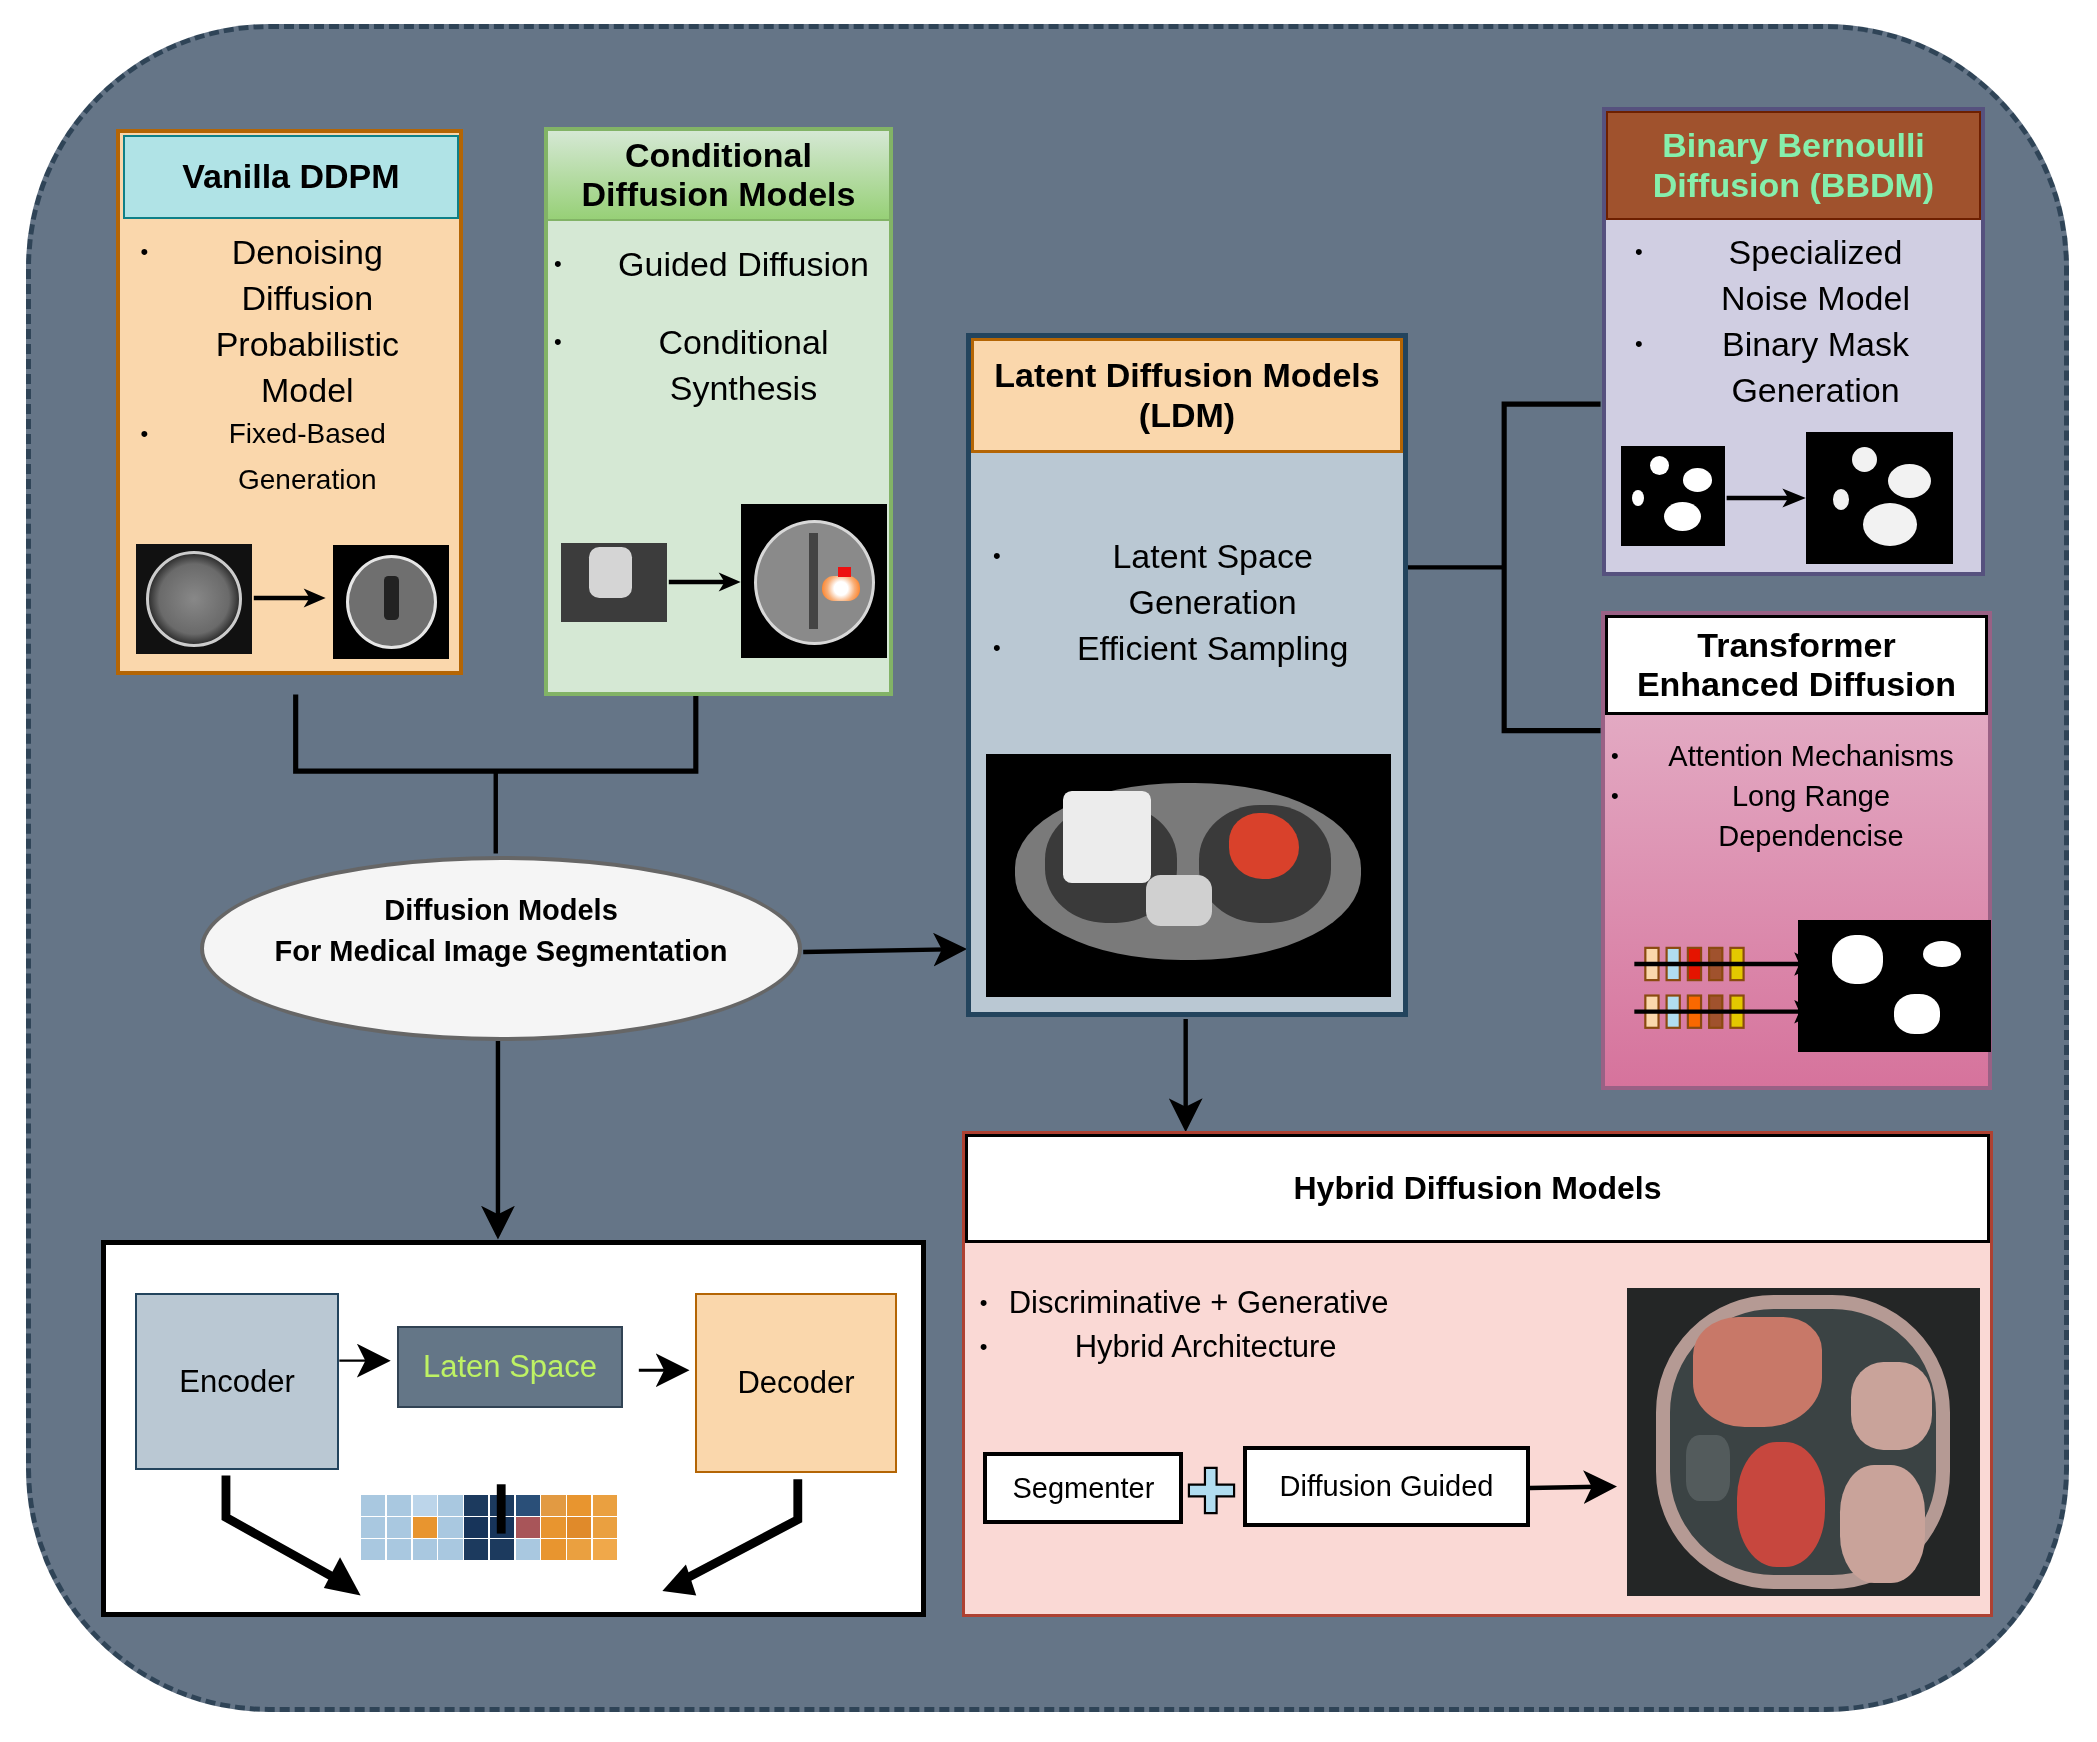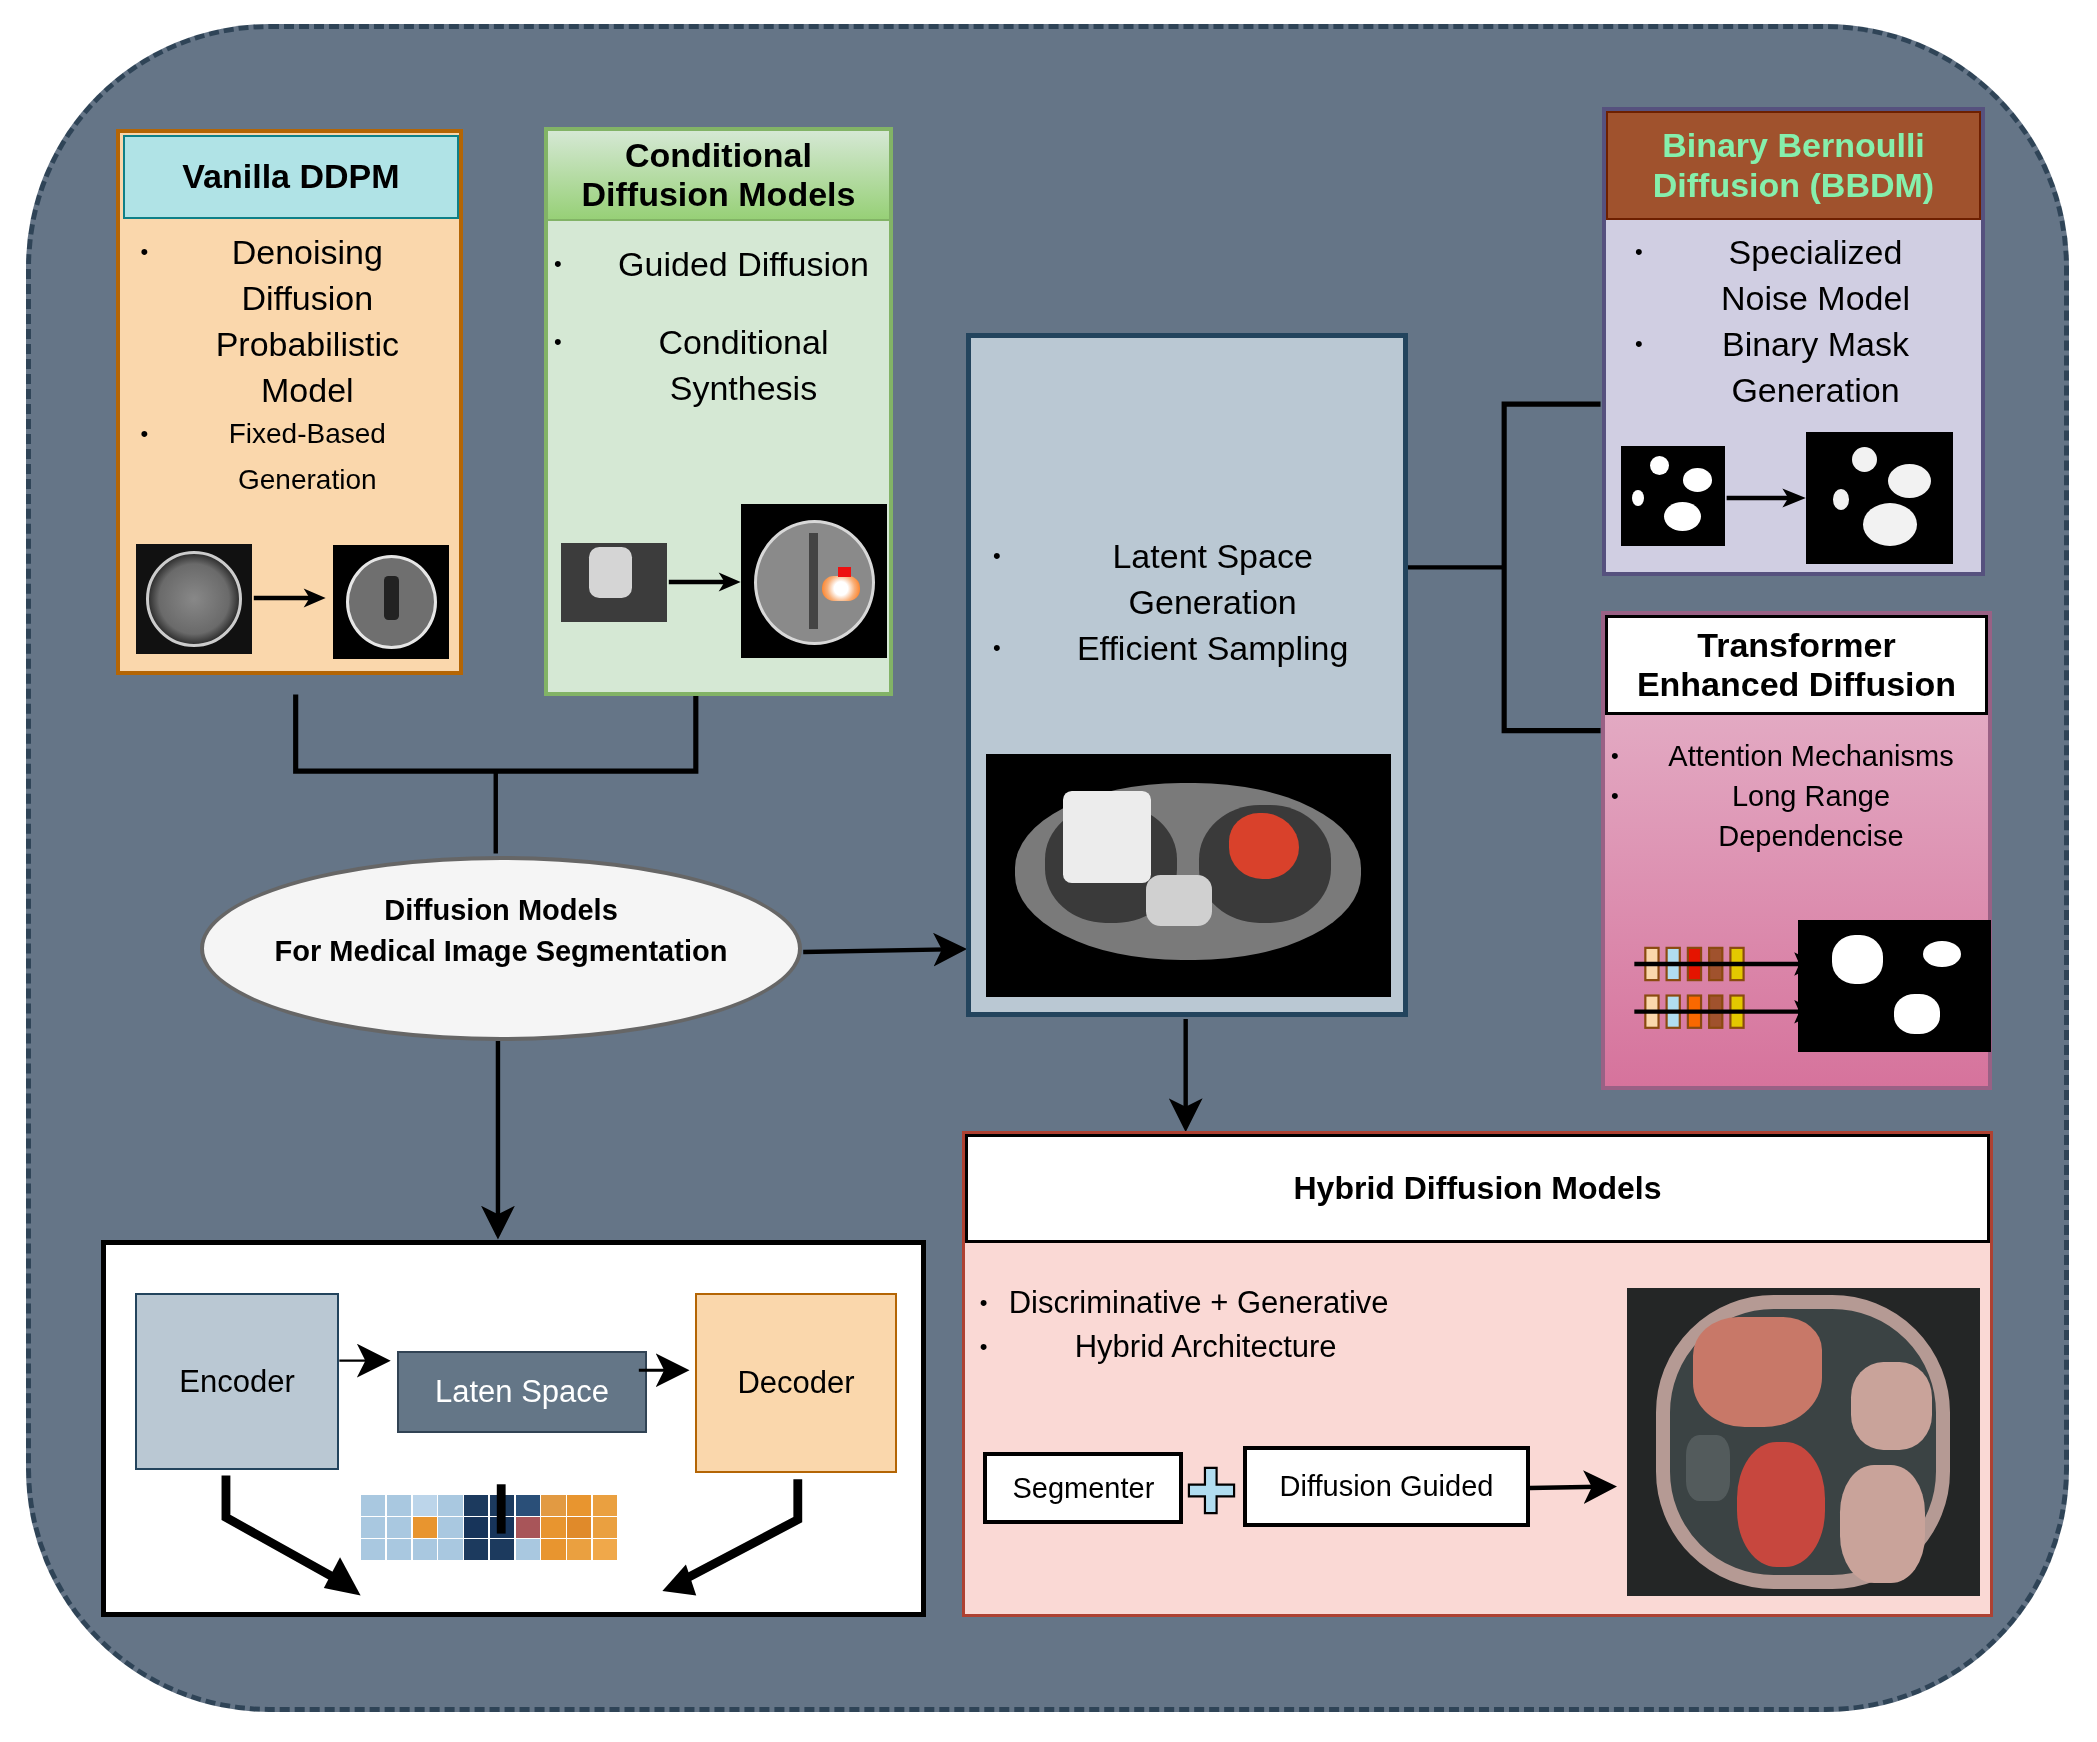--- a/index.html
+++ b/index.html
@@ -107,20 +107,22 @@
   </div>
   <div class="img" style="left:193px;top:373px;width:146px;height:154px;background:#000;">
     <div class="abs" style="left:13.2px;top:16px;width:121px;height:125px;border-radius:50%;background:#8a8a8a;border:3.7px solid #d8d8d8;"></div>
     <div class="abs" style="left:68px;top:29px;width:8.8px;height:96px;background:#444;"></div>
     <div class="abs" style="left:81px;top:72px;width:38px;height:25px;border-radius:11.8px;background:radial-gradient(circle,#fff 30%,#f8b07a 60%,#ff6a00 100%);"></div>
     <div class="abs" style="left:97px;top:63px;width:13.2px;height:10.3px;background:#e11;"></div>
   </div>
 </div>
 
 <div class="box" style="left:966px;top:333px;width:442px;height:684px;background:#bac8d3;border:5.1px solid #23445d;z-index:2;">
+  <div class="hdr" style="top:0;height:115px;background:#fad7ac;border:3.7px solid #b46504;font-size:34px;white-space:pre-line;">Latent Diffusion Models
+(LDM)</div>
   <div class="bul" style="left:22px;right:14.7px;top:195px;font-size:34px;line-height:46px;">
     <div class="row">
         <span class="dot">•</span>
         <span class="txt">Latent Space
 Generation</span>
       </div>
     <div class="row">
         <span class="dot">•</span>
         <span class="txt">Efficient Sampling</span>
       </div>
@@ -209,21 +211,21 @@
   </div>
 </div>
 
 <div class="abs" style="left:200px;top:856px;width:602px;height:185px;border-radius:50%;background:#f5f5f5;border:4.4px solid #666;z-index:2;">
   <div class="lbl" style="left:0;right:0;top:28px;height:44px;font-size:29px;font-weight:bold;">Diffusion Models</div>
   <div class="lbl" style="left:0;right:0;top:69px;height:44px;font-size:29px;font-weight:bold;">For Medical Image Segmentation</div>
 </div>
 
 <div class="box" style="left:101px;top:1240px;width:825px;height:377px;background:#fff;border:5.1px solid #000;z-index:2;">
   <div class="lbl" style="left:29px;top:48px;width:204px;height:177px;background:#bac8d3;border:2.2px solid #23445d;font-size:31px;">Encoder</div>
-  <div class="lbl" style="left:291px;top:81px;width:250px;height:82px;background:#647687;border:2.2px solid #314354;color:#ffffff;font-size:31px;margin-top:25px;">Laten Space</div>
+  <div class="lbl" style="left:291px;top:81px;width:226px;height:82px;background:#647687;border:2.2px solid #314354;color:#bef264;font-size:31px;">Laten Space</div>
   <div class="lbl" style="left:589px;top:48px;width:202px;height:180px;background:#fad7ac;border:2.9px solid #b46504;font-size:31px;">Decoder</div>
   <svg width="825" height="377" style="z-index:1;" viewBox="0 0 1121 512">
     <line x1="317" y1="157" x2="380" y2="157" stroke="#000" stroke-width="3" marker-end="url(#ahL)"></line>
     <line x1="724" y1="170" x2="786" y2="170" stroke="#000" stroke-width="4" marker-end="url(#ahL)"></line>
     <polyline points="163,313 163,370 330,463" fill="none" stroke="#000" stroke-width="12"></polyline>
     <path d="M346,476 L296,466 L318,424 Z" fill="#000"></path>
     <line x1="537" y1="325" x2="537" y2="392" stroke="#000" stroke-width="12"></line>
     <polyline points="940,318 940,373 775,460" fill="none" stroke="#000" stroke-width="12"></polyline>
     <path d="M756,470 L788,434 L802,476 Z" fill="#000"></path>
   </svg>

